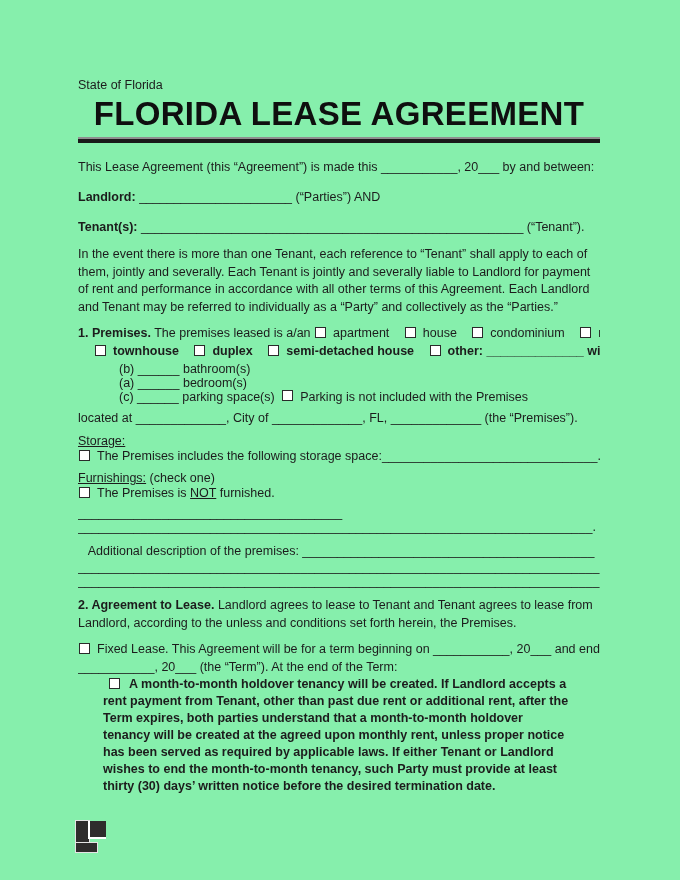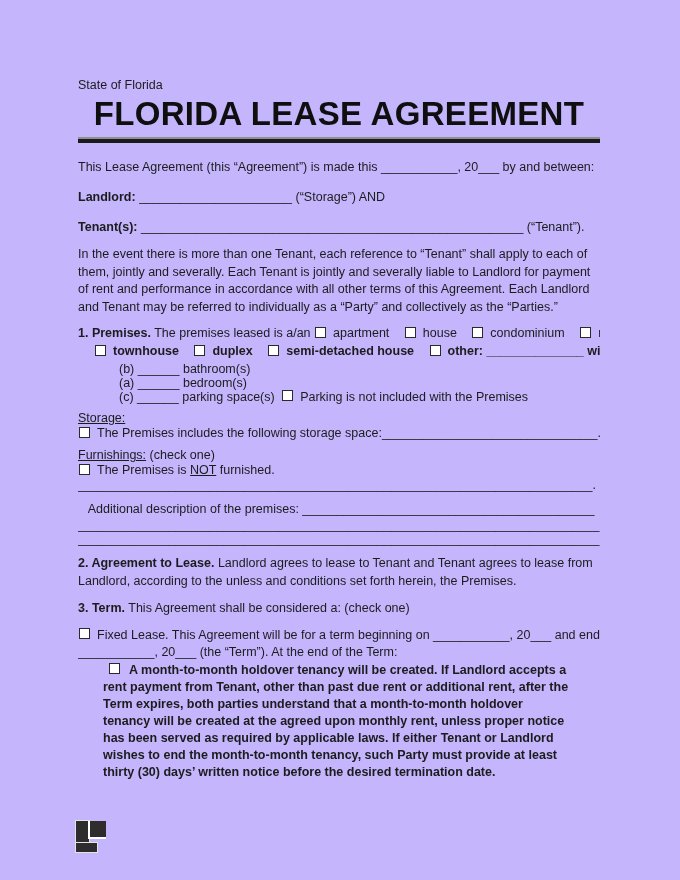--- a/index.html
+++ b/index.html
@@ -1,17 +1,17 @@
 <!DOCTYPE html>
 <html><head>
 <meta charset="utf-8">
 <style>
   html,body { margin:0; padding:0; background:#ffffff; }
   .page {
-    position:relative; width:680px; height:880px; background:#c4b5fd;
+    position:relative; width:680px; height:880px; background:#86efac;
     font-family:"Liberation Sans", sans-serif; font-size:12.5px; line-height:19px;
     color:#1c1c1c; box-sizing:border-box; padding:76px 80px 8px 78px; overflow:hidden;
   }
   .state { font-size:12.5px; }
   .title { font-size:33px; line-height:32px; font-weight:bold; text-align:center;
            letter-spacing:0.3px; margin-top:3px; color:#0f0f0f; }
   .rule { margin-top:7px; height:4px; background:#1a1a1a; border-top:2px solid #8f8f8f; }
   .nowrap { white-space:nowrap; overflow:hidden; }
   b { font-weight:bold; }
   .u { text-decoration:underline; }
@@ -47,21 +47,21 @@
 <div class="page">
 
   <div class="state">State of Florida</div>
   <div class="title">FLORIDA LEASE AGREEMENT</div>
   <div class="rule"></div>
 
   <div class="nowrap mt15">This Lease Agreement (this “Agreement”) is made this ___________, 20___ by and between:</div>
 
   <div class="nowrap mt11">
     <b>Landlord:</b>
-    <span>______________________ (“Storage”) AND</span>
+    <span>______________________ (“Parties”) AND</span>
   </div>
 
   <div class="nowrap mt11">
     <b>Tenant(s):</b>
     <span>_______________________________________________________ (“Tenant”).</span>
   </div>
 
   <div class="para mt9">In the event there is more than one Tenant, each reference to “Tenant” shall apply to each of them, jointly and severally. Each Tenant is jointly and severally liable to Landlord for payment of rent and performance in accordance with all other terms of this Agreement. Each Landlord and Tenant may be referred to individually as a “Party” and collectively as the “Parties.”</div>
 
   <div class="row1 nowrap mt8">
@@ -94,53 +94,51 @@
       <span>bedroom(s)</span>
     </div>
     <div class="nowrap">
       <span>(c)</span>
       <span class="blank">______</span>
       <span>parking space(s)</span>
       <span class="cb" style="margin-left:4px"></span><span>Parking is not included with the Premises</span>
     </div>
   </div>
 
+  <div class="located nowrap mt5">located at _____________, City of _____________, FL, _____________ (the “Premises”).</div>
 
   <div class="mt7 tight15">
     <span class="u">Storage:</span>
   </div>
   <div class="nowrap tight15">
     <span class="cb"></span><span>The Premises includes the following storage space:</span><span>_______________________________.</span>
   </div>
 
   <div class="mt7 tight15">
     <span class="u">Furnishings:</span>
     <span>(check one)</span>
   </div>
   <div class="nowrap tight15">
     <span class="cb"></span><span>The Premises is </span><span class="u">NOT</span><span> furnished.</span>
   </div>
 
+  <div class="fill mt5">______________________________________</div>
   <div class="fill">__________________________________________________________________________.</div>
 
   <div class="addl nowrap mt9">
     <span>Additional description of the premises: </span><span>__________________________________________</span>
   </div>
   <div class="fill">___________________________________________________________________________</div>
   <div class="fill">___________________________________________________________________________</div>
 
   <div class="sec mt9">
     <b>2. Agreement to Lease.</b>
     <span>Landlord agrees to lease to Tenant and Tenant agrees to lease from Landlord, according to the unless and conditions set forth herein, the Premises.</span>
   </div>
 
-  <div class="sec mt10">
-    <b>3. Term.</b>
-    <span>This Agreement shall be considered a: (check one)</span>
-  </div>
 
   <div class="fixed mt9">
     <div class="nowrap">
       <span class="cb"></span><span>Fixed Lease. This Agreement will be for a term beginning on ___________, 20___ and ending on</span>
     </div>
     <div class="nowrap">___________, 20___ (the “Term”). At the end of the Term:</div>
   </div>
 
   <div class="holdover">
     <span class="cb"></span><span>A month-to-month holdover tenancy will be created. If Landlord accepts a rent payment from Tenant, other than past due rent or additional rent, after the Term expires, both parties understand that a month-to-month holdover tenancy will be created at the agreed upon monthly rent, unless proper notice has been served as required by applicable laws. If either Tenant or Landlord wishes to end the month-to-month tenancy, such Party must provide at least thirty (30) days’ written notice before the desired termination date.</span>

